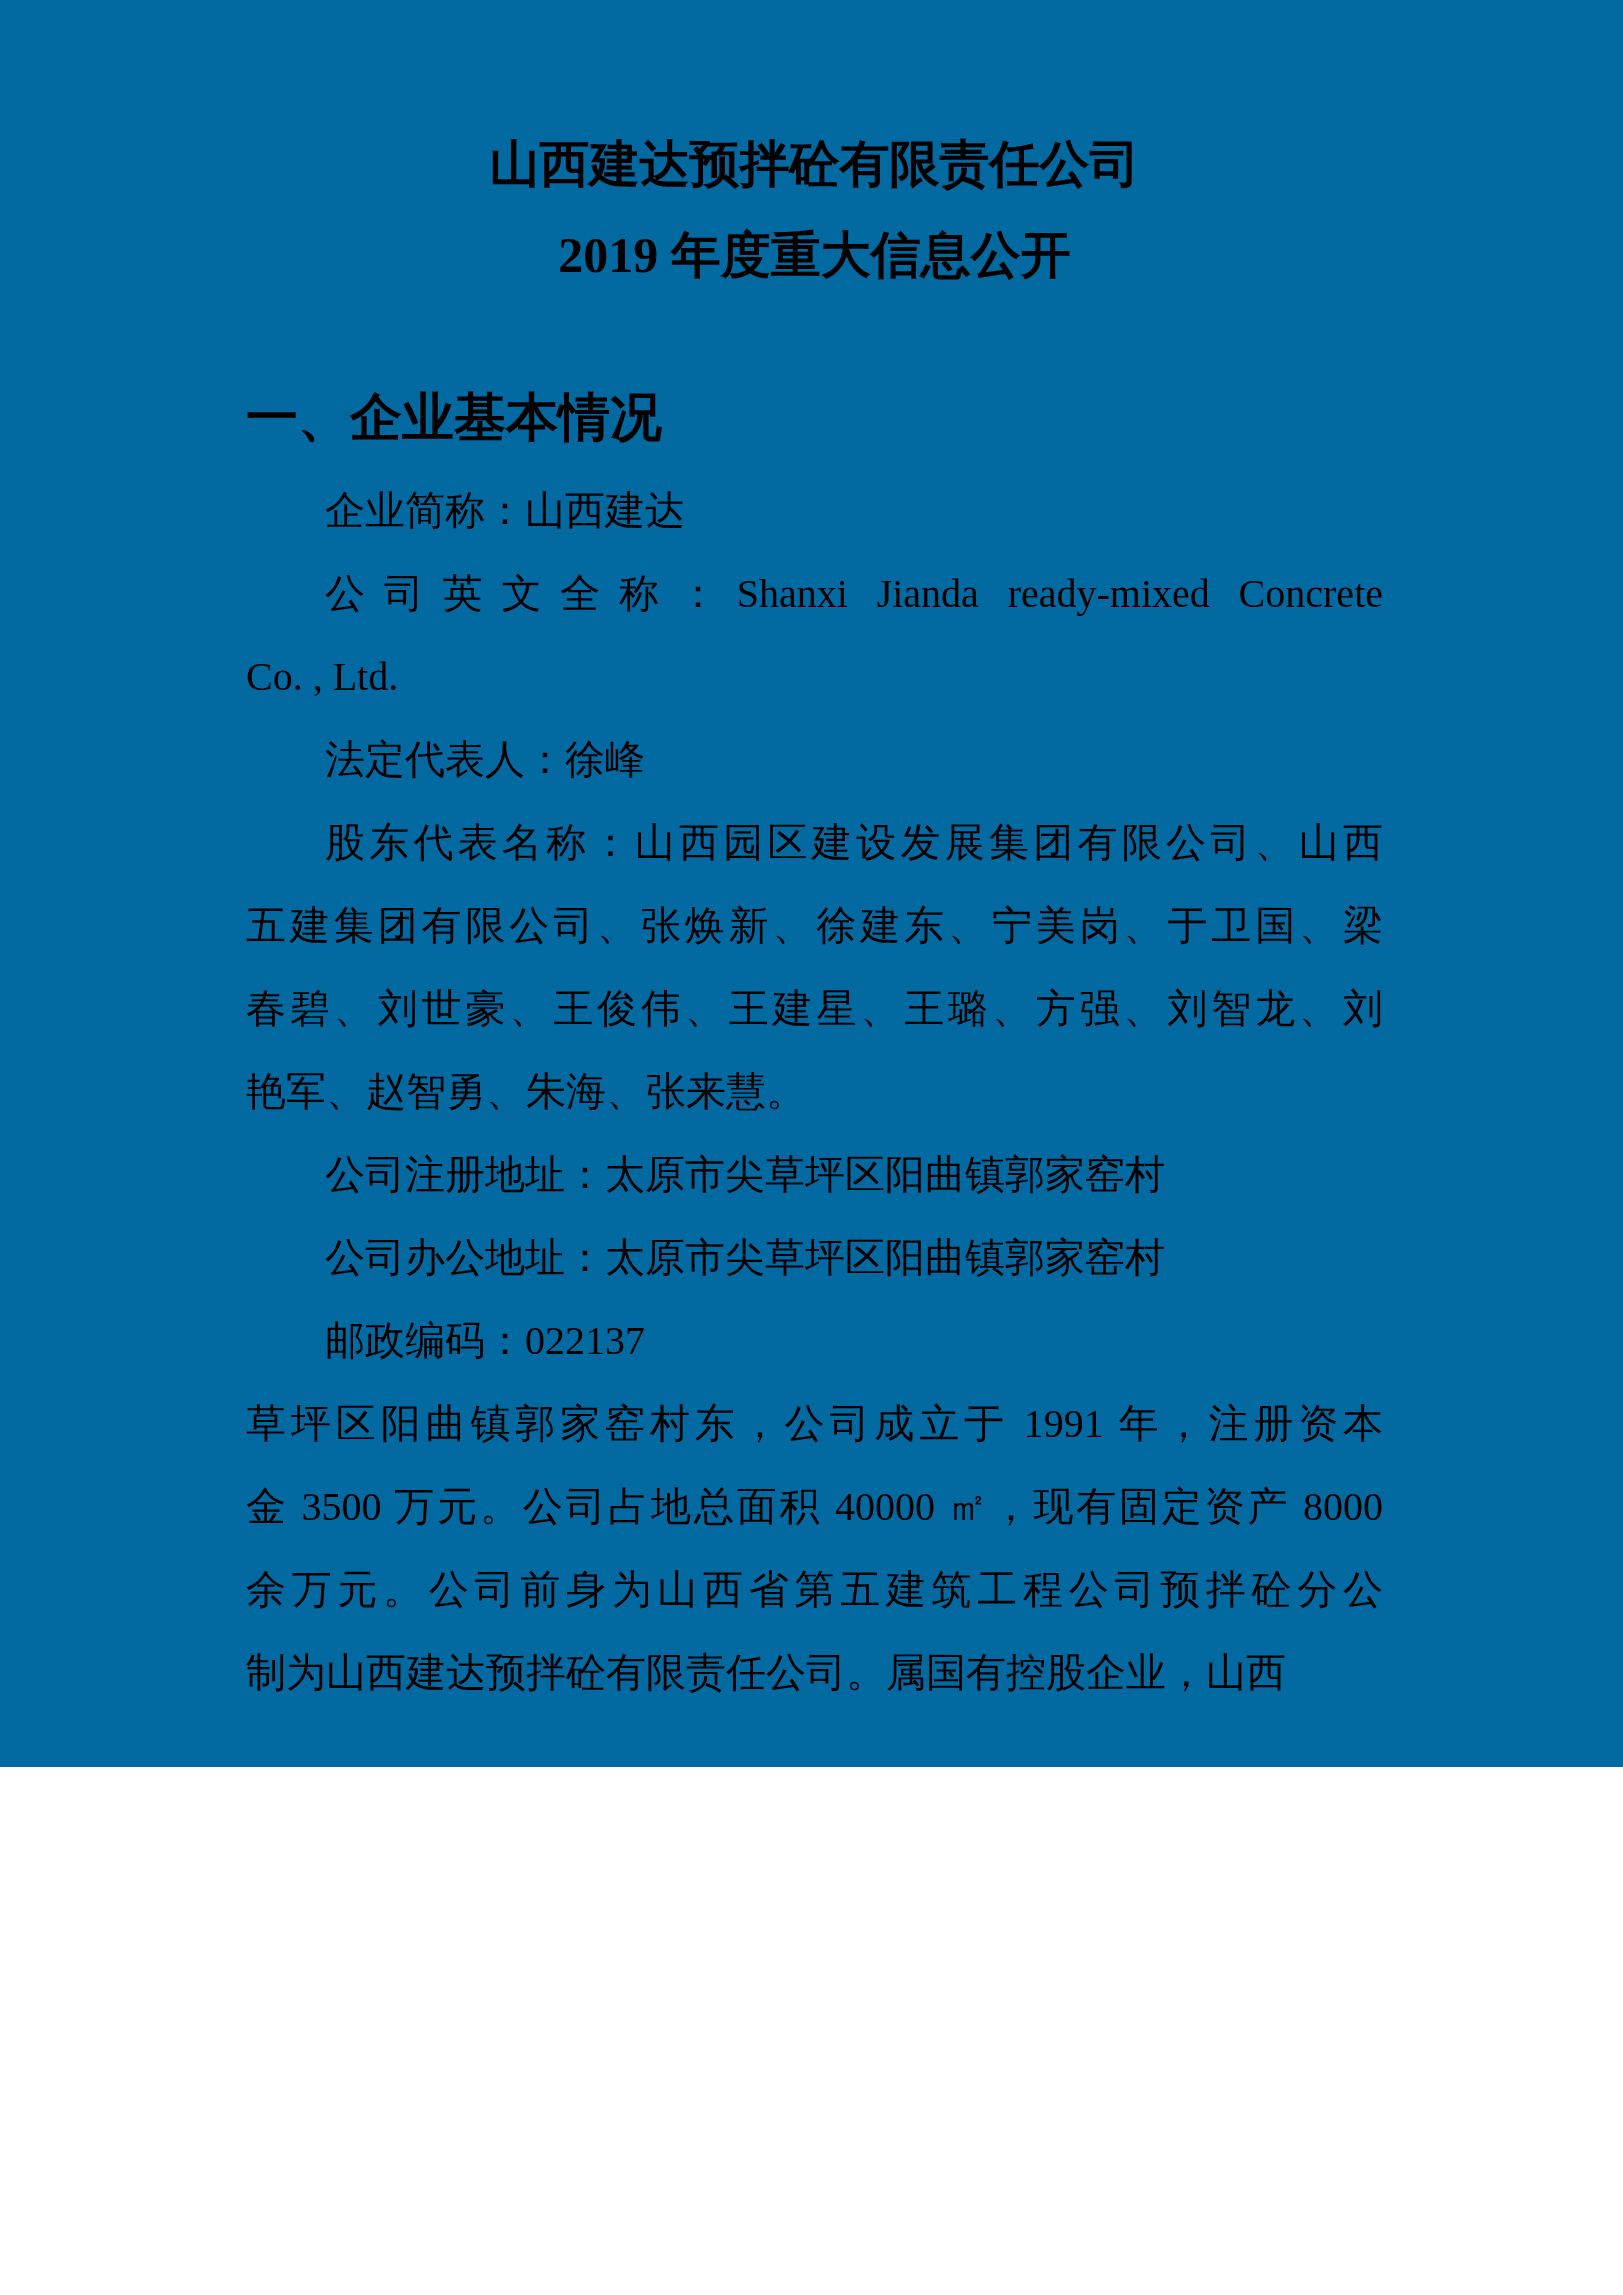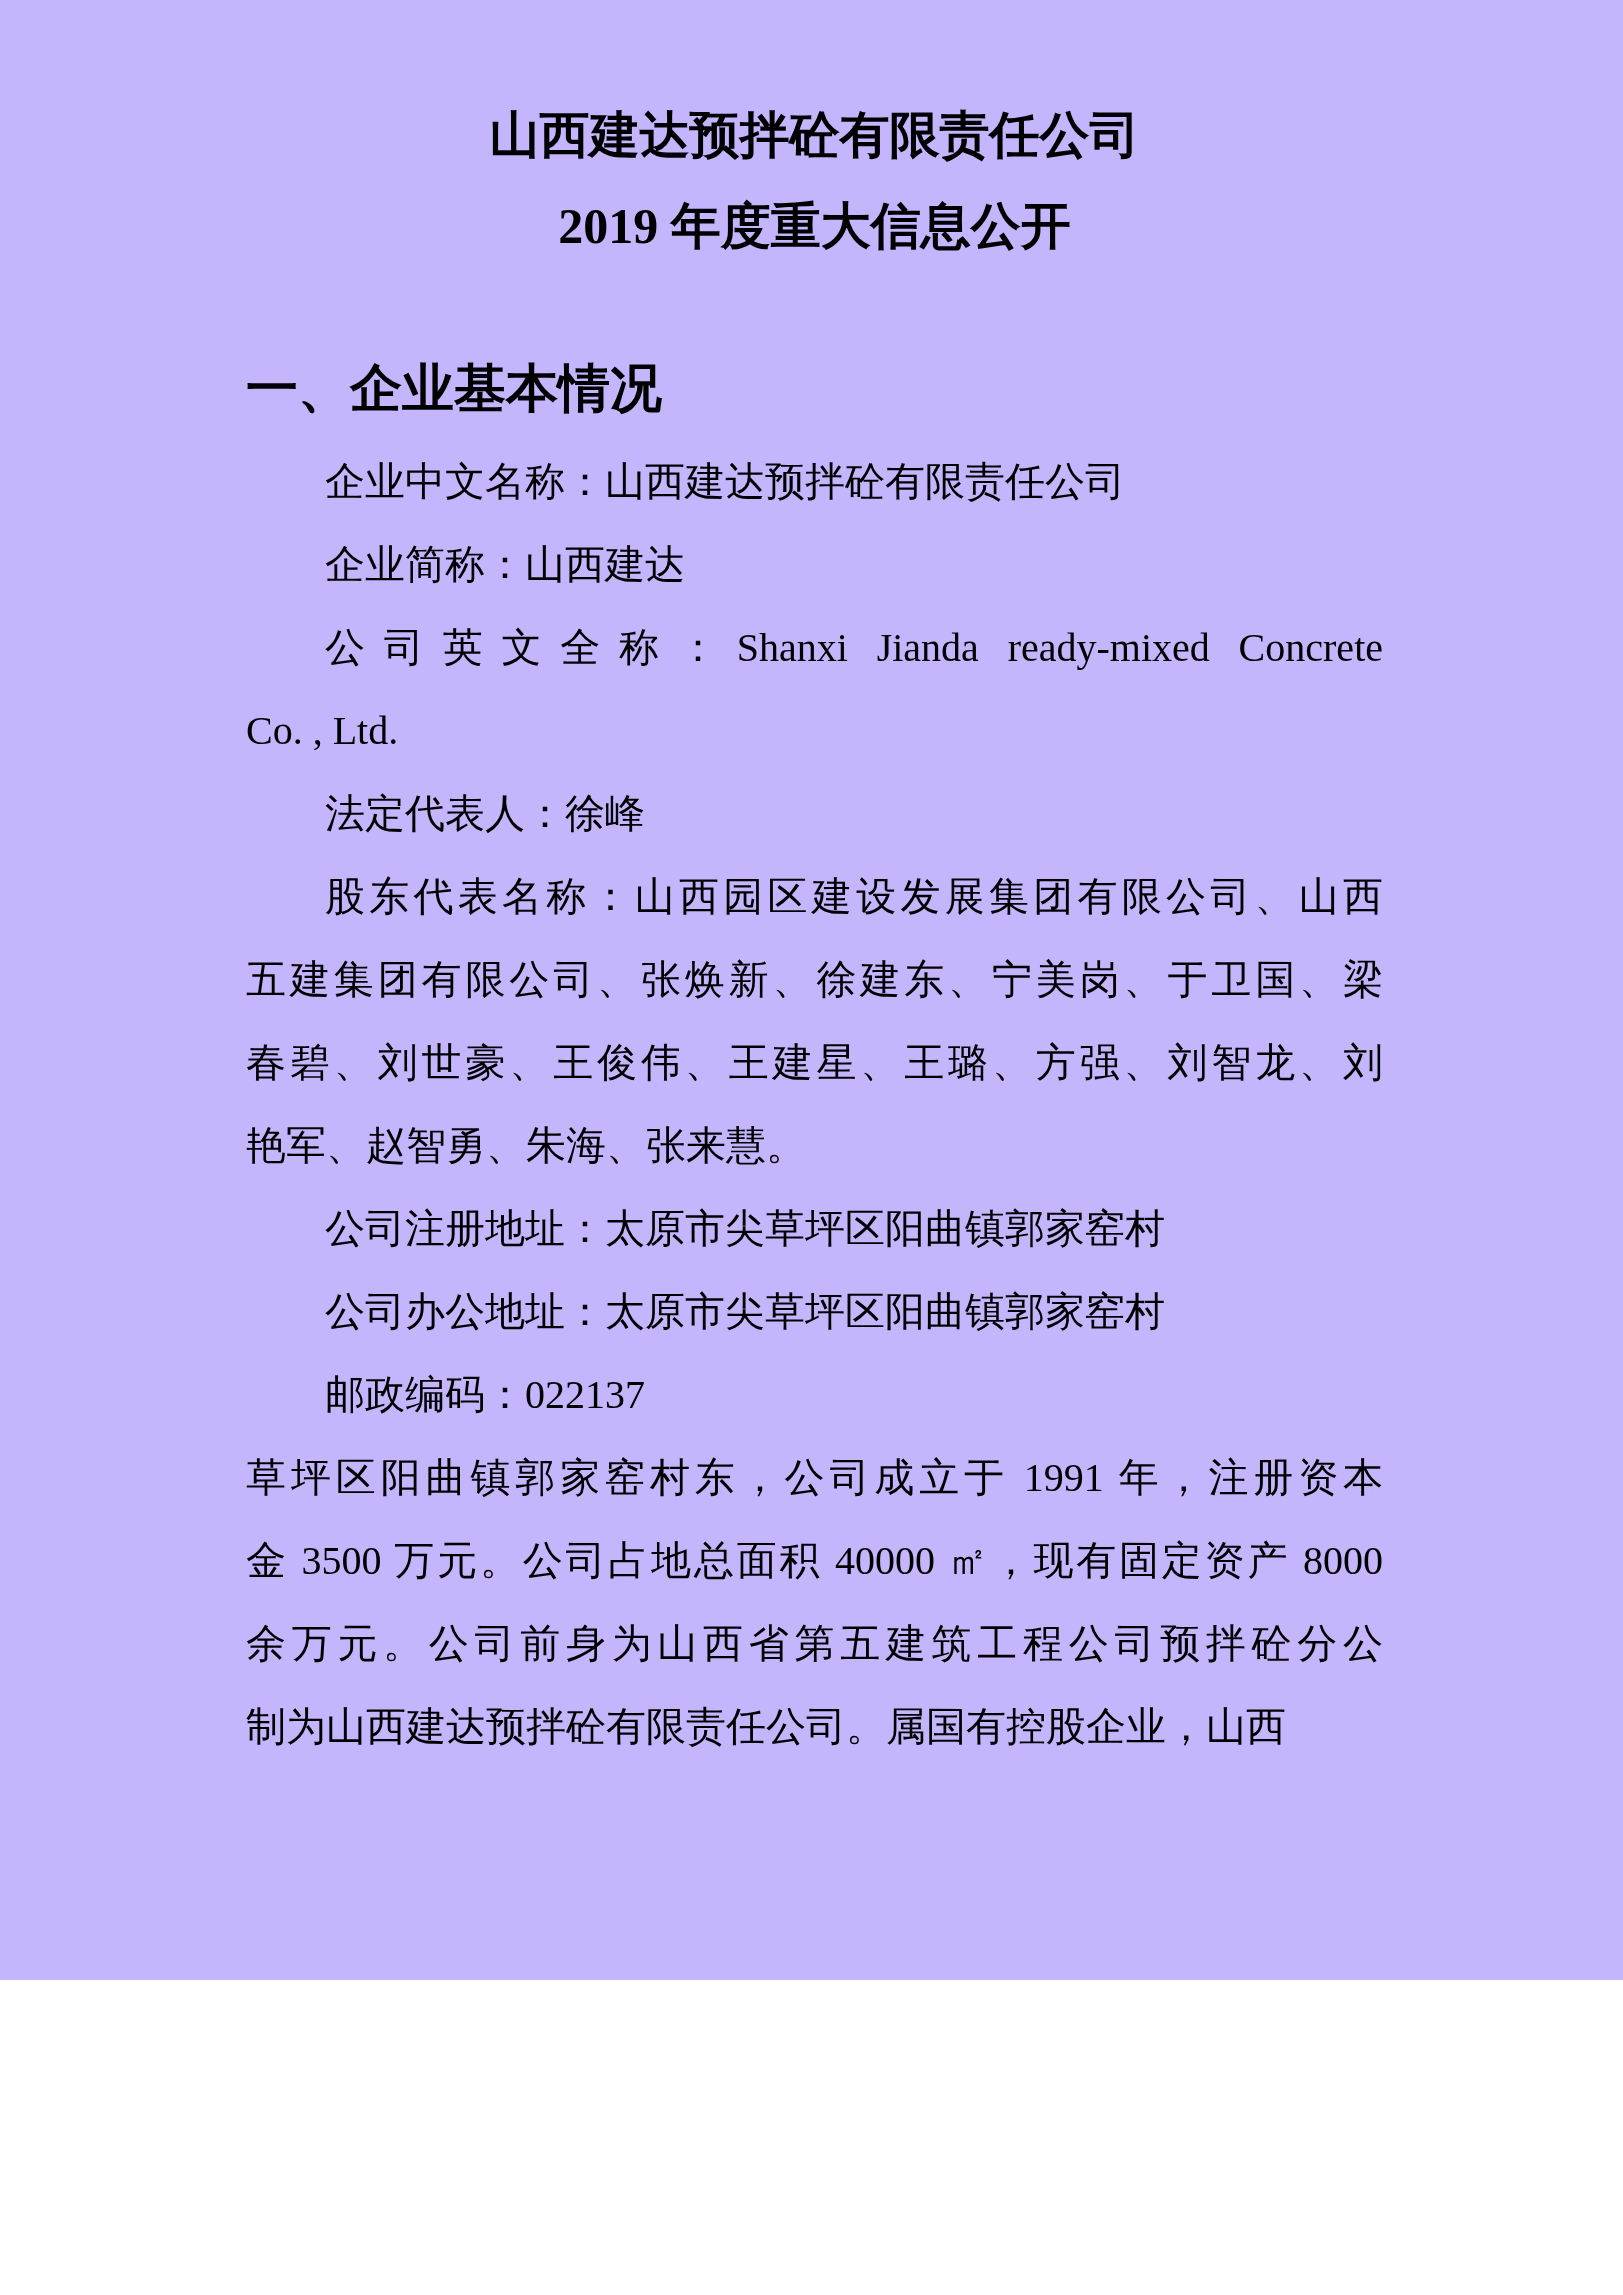--- a/index.html
+++ b/index.html
@@ -3,25 +3,25 @@
 <meta charset="utf-8">
 <style>
   html, body {
     margin: 0;
     padding: 0;
     background: #ffffff;
   }
   .page {
     position: relative;
     width: 1623px;
-    height: 1980px;
-    background: #c4b5fd;
+    height: 1767px;
+    background: #0369a1;
     color: #000000;
     box-sizing: border-box;
-    padding: 90px 240px 0 246px;
+    padding: 119px 240px 0 246px;
     font-family: "Liberation Serif", "DejaVu Serif", serif;
     overflow: hidden;
   }
   .doc-title {
     text-align: center;
     font-weight: bold;
     font-size: 50px;
     line-height: 91px;
     font-family: "Liberation Serif", "DejaVu Serif", serif;
   }
@@ -49,21 +49,20 @@
 </head>
 <body>
 
 <div class="page">
   <div class="doc-title">
     <div>山西建达预拌砼有限责任公司</div>
     <div>2019 年度重大信息公开</div>
   </div>
   <div class="section-heading">一、企业基本情况</div>
   <div class="doc-body">
-      <div class="line indent">企业中文名称：山西建达预拌砼有限责任公司</div>
       <div class="line indent">企业简称：山西建达</div>
       <div class="line indent justify">公司英文全称：Shanxi Jianda ready-mixed Concrete</div>
       <div class="line">Co. , Ltd.</div>
       <div class="line indent">法定代表人：徐峰</div>
       <div class="line indent justify">股东代表名称：山西园区建设发展集团有限公司、山西</div>
       <div class="line justify">五建集团有限公司、张焕新、徐建东、宁美岗、于卫国、梁</div>
       <div class="line justify">春碧、刘世豪、王俊伟、王建星、王璐、方强、刘智龙、刘</div>
       <div class="line">艳军、赵智勇、朱海、张来慧。</div>
       <div class="line indent">公司注册地址：太原市尖草坪区阳曲镇郭家窑村</div>
       <div class="line indent">公司办公地址：太原市尖草坪区阳曲镇郭家窑村</div>

